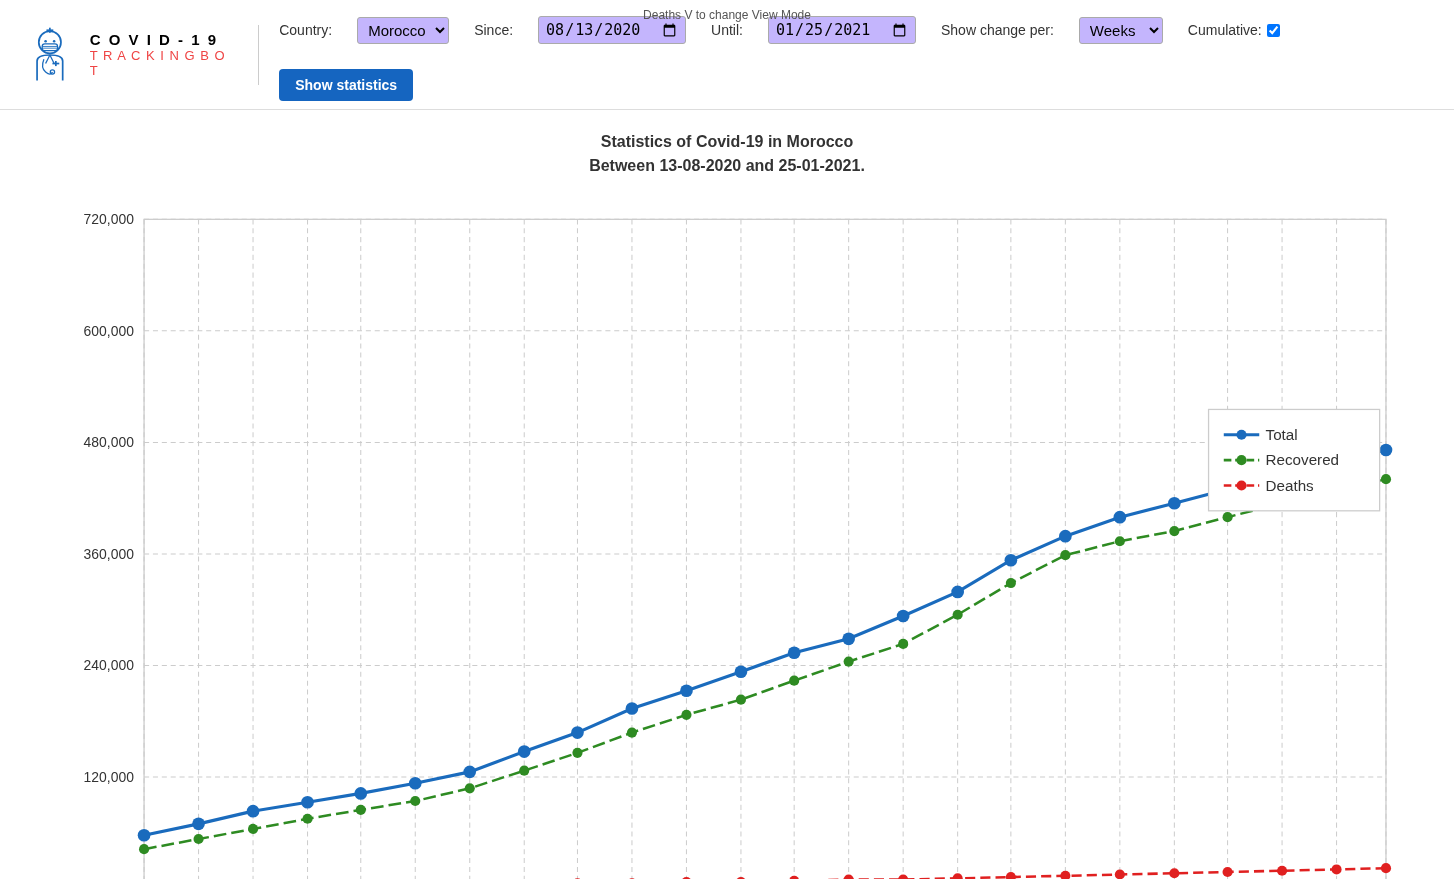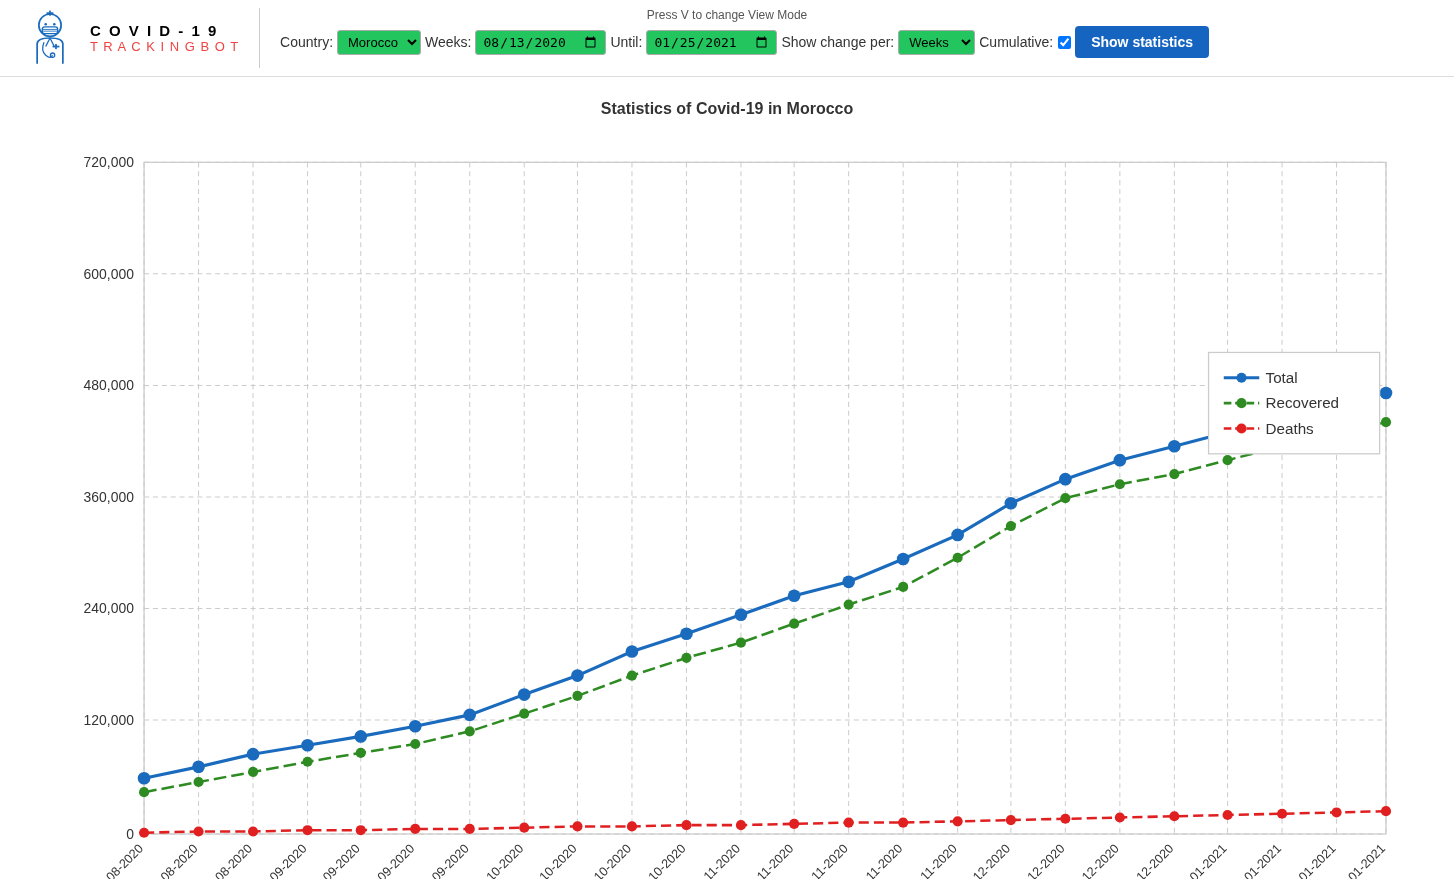--- a/index.html
+++ b/index.html
@@ -50,36 +50,36 @@
 
     .logo-tracking {
       font-size: 13px;
       color: #ef4444;
       letter-spacing: 1px;
     }
 
     .controls {
       display: flex;
       align-items: center;
-      gap: 4px;
+      gap: 25px;
       flex-wrap: wrap;
       margin-top: 8px;
     }
 
     .control-label {
       font-size: 14px;
       color: #333;
     }
 
     .control-select, .control-date {
-      font-size: 13px;
+      font-size: 15px;
       padding: 3px 6px;
       border: 1px solid #aaa;
       border-radius: 3px;
-      background: #22c55e;
+      background: #c4b5fd;
     }
 
     .cumulative-area {
       display: flex;
       align-items: center;
       gap: 5px;
     }
 
     .show-stats-btn {
       background: #1565c0;
@@ -107,21 +107,21 @@
     .chart-container {
       position: relative;
       width: 100%;
       margin: 0 auto;
     }
   </style>
 </head>
 <body>
 
 <div class="top-bar">
-  <span class="press-v-hint">Press V to change View Mode</span>
+  <span class="press-v-hint">Deaths V to change View Mode</span>
 
   <div class="logo-area">
 
     <svg class="logo-icon" viewBox="0 0 70 70" xmlns="http://www.w3.org/2000/svg">
 
       <circle cx="35" cy="20" r="13" fill="none" stroke="#1a6bbd" stroke-width="2"></circle>
 
       <rect x="31" y="5" width="8" height="2" fill="#1a6bbd"></rect>
       <rect x="34" y="3" width="2" height="6" fill="#1a6bbd"></rect>
 
@@ -151,21 +151,21 @@
   </div>
 
   <div class="controls">
     <span class="control-label">Country:</span>
     <select class="control-select">
       <option>Morocco</option>
       <option>France</option>
       <option>Spain</option>
     </select>
 
-    <span class="control-label">Weeks:</span>
+    <span class="control-label">Since:</span>
     <input type="date" class="control-date" value="2020-08-13" style="">
 
     <span class="control-label">Until:</span>
     <input type="date" class="control-date" value="2021-01-25" style="">
 
     <span class="control-label">Show change per:</span>
     <select class="control-select">
       <option>Weeks</option>
       <option>Days</option>
       <option>Months</option>
@@ -176,20 +176,21 @@
       <input type="checkbox" checked="" style="">
     </div>
 
     <button class="show-stats-btn">Show statistics</button>
   </div>
 </div>
 
 <div class="chart-section">
   <div class="chart-title">
     <div>Statistics of Covid-19 in Morocco</div>
+    <div>Between 13-08-2020 and 25-01-2021.</div>
   </div>
 
   <div class="chart-container">
     <svg viewBox="0 0 1100 600" xmlns="http://www.w3.org/2000/svg" style="width:100%; font-family: Arial, sans-serif;">
 
       <rect x="90" y="20" width="980" height="530" fill="white" stroke="#ccc" stroke-width="1"></rect>
 
       <line x1="90" y1="20" x2="1070" y2="20" stroke="#ccc" stroke-width="0.8" stroke-dasharray="4,3"></line>
       <line x1="90" y1="108" x2="1070" y2="108" stroke="#ccc" stroke-width="0.8" stroke-dasharray="4,3"></line>
       <line x1="90" y1="196" x2="1070" y2="196" stroke="#ccc" stroke-width="0.8" stroke-dasharray="4,3"></line>

